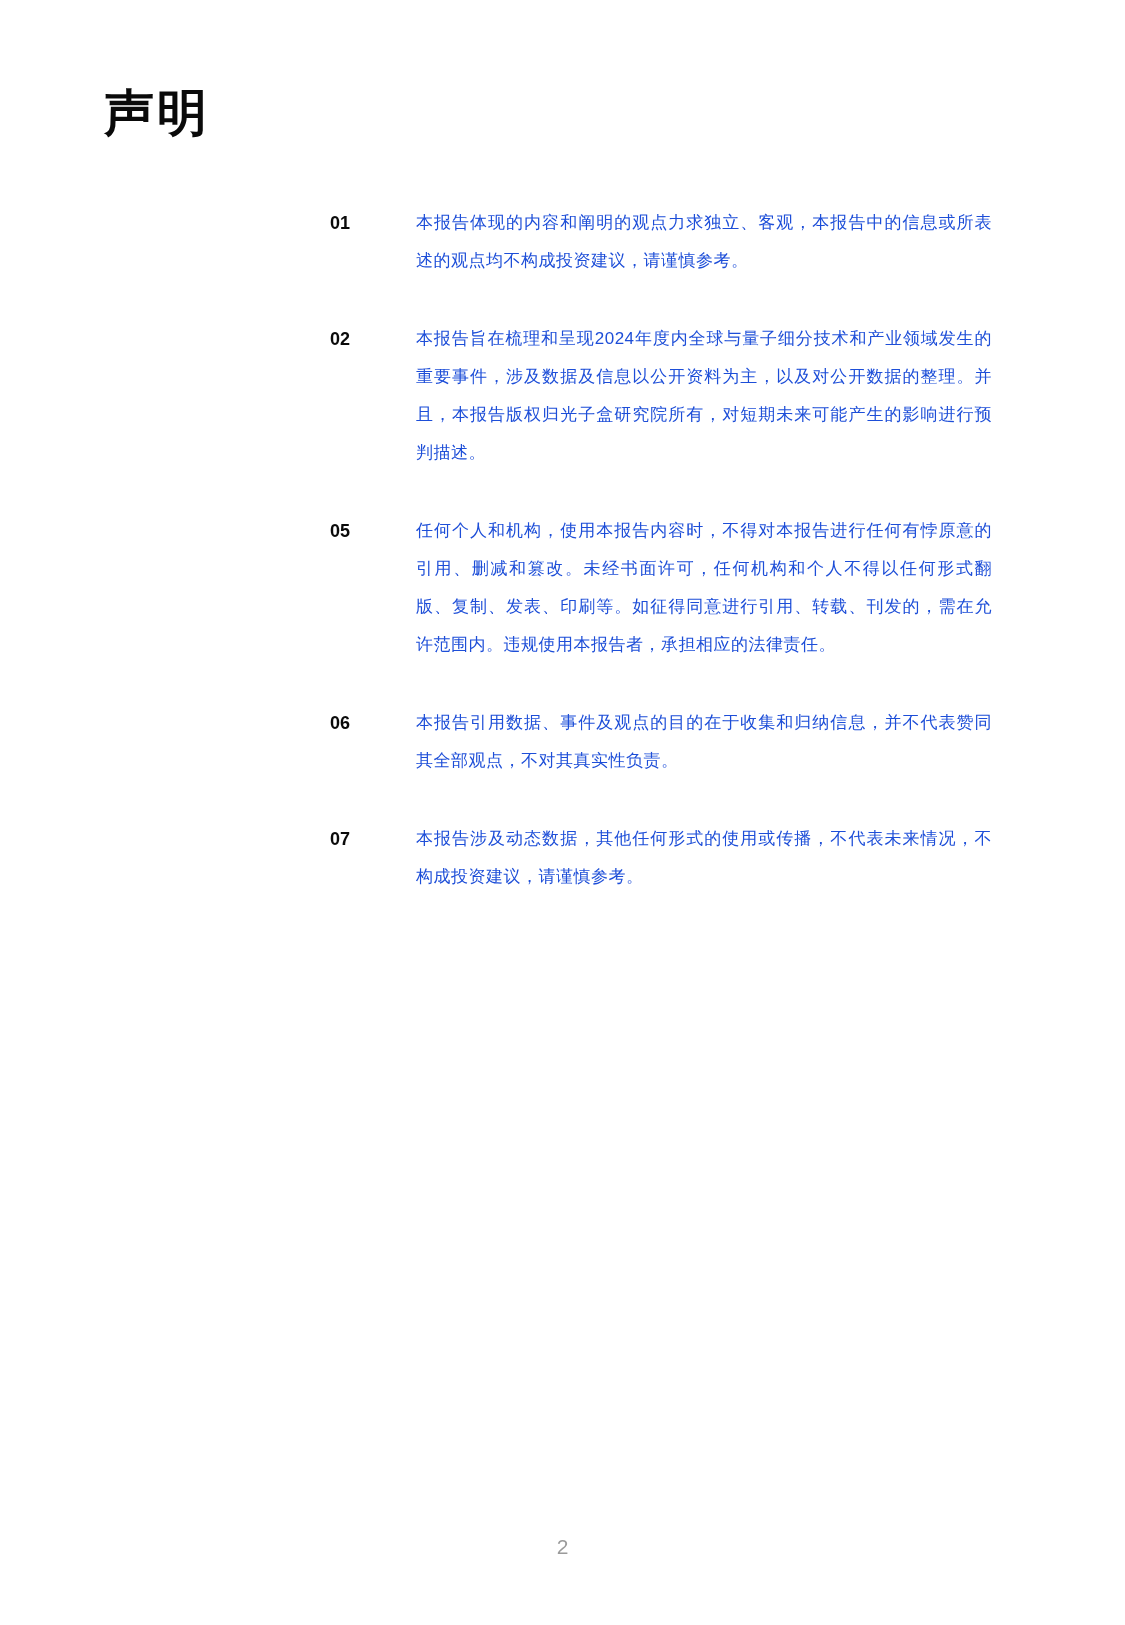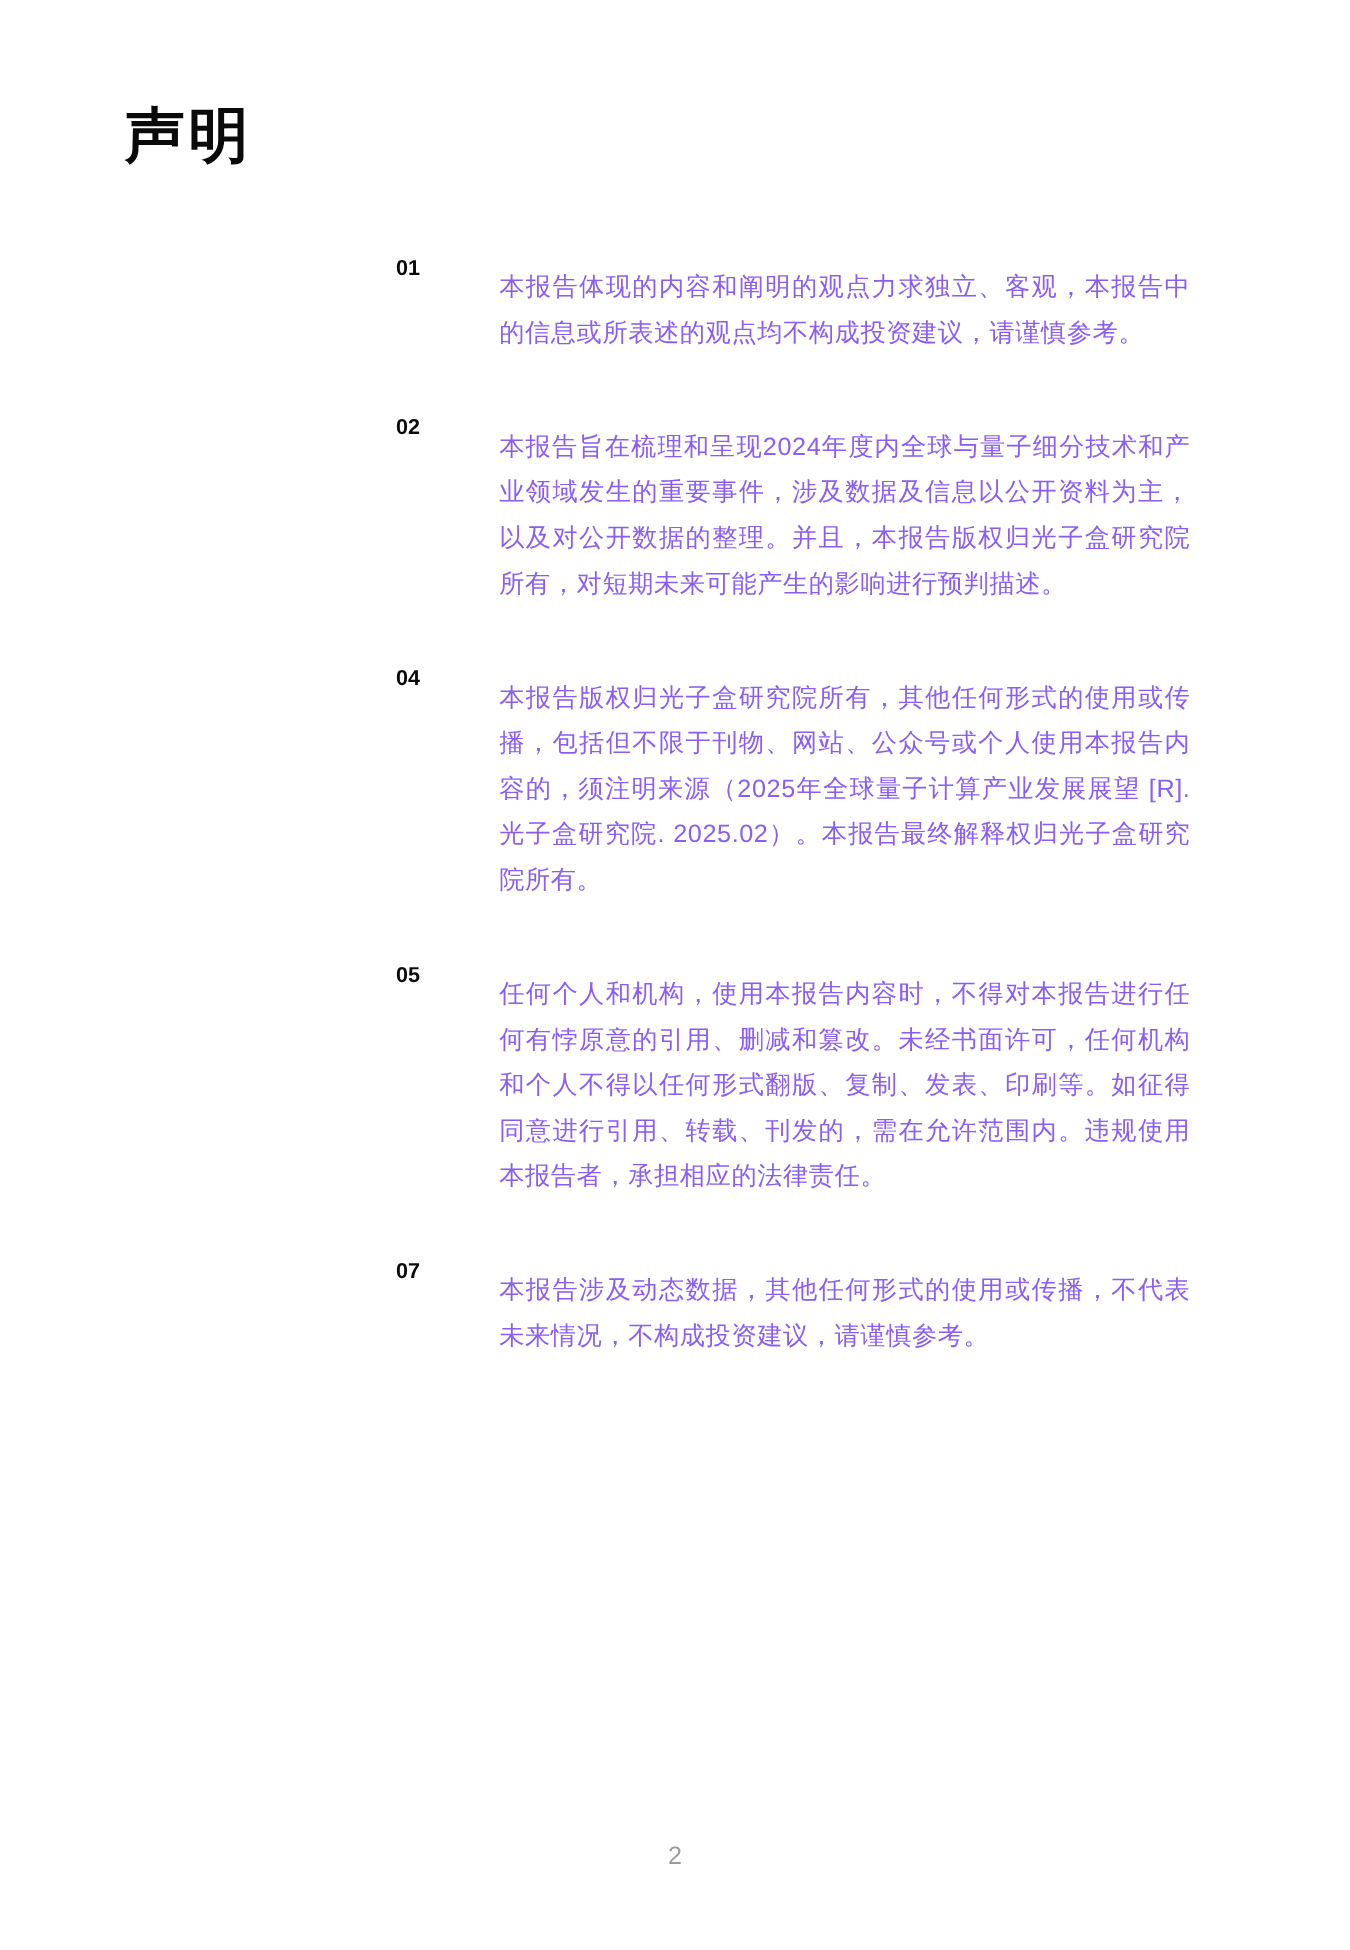--- a/index.html
+++ b/index.html
@@ -45,26 +45,25 @@
   .num {
     flex: none;
     width: 86px;
     font-size: 18px;
     line-height: 38px;
     font-weight: 700;
     color: #0a0a0a;
   }
   .text {
     flex: 1;
-    font-size: 21px;
+    font-size: 17px;
     line-height: 38px;
     text-align: justify;
-    color: #8b5cf6;
+    color: #1d4ed8;
     letter-spacing: 0.5px;
-    margin-top: 17px;
   }
   .page-num {
     position: absolute;
     left: 0;
     right: 0;
     top: 1535px;
     text-align: center;
     font-size: 21px;
     color: #9b9b9b;
   }
@@ -79,30 +78,30 @@
     <div class="num">01</div>
     <div class="text">本报告体现的内容和阐明的观点力求独立、客观，本报告中的信息或所表述的观点均不构成投资建议，请谨慎参考。</div>
   </div>
 
   <div class="statement">
     <div class="num">02</div>
     <div class="text">本报告旨在梳理和呈现2024年度内全球与量子细分技术和产业领域发生的重要事件，涉及数据及信息以公开资料为主，以及对公开数据的整理。并且，本报告版权归光子盒研究院所有，对短期未来可能产生的影响进行预判描述。</div>
   </div>
 
 
-  <div class="statement">
-    <div class="num">04</div>
-    <div class="text">本报告版权归光子盒研究院所有，其他任何形式的使用或传播，包括但不限于刊物、网站、公众号或个人使用本报告内容的，须注明来源（2025年全球量子计算产业发展展望 [R]. 光子盒研究院. 2025.02）。本报告最终解释权归光子盒研究院所有。</div>
-  </div>
 
   <div class="statement">
     <div class="num">05</div>
     <div class="text">任何个人和机构，使用本报告内容时，不得对本报告进行任何有悖原意的引用、删减和篡改。未经书面许可，任何机构和个人不得以任何形式翻版、复制、发表、印刷等。如征得同意进行引用、转载、刊发的，需在允许范围内。违规使用本报告者，承担相应的法律责任。</div>
   </div>
 
+  <div class="statement">
+    <div class="num">06</div>
+    <div class="text">本报告引用数据、事件及观点的目的在于收集和归纳信息，并不代表赞同其全部观点，不对其真实性负责。</div>
+  </div>
 
   <div class="statement">
     <div class="num">07</div>
     <div class="text">本报告涉及动态数据，其他任何形式的使用或传播，不代表未来情况，不构成投资建议，请谨慎参考。</div>
   </div>
 </div>
   <div class="page-num">2</div>
 </div>
 
 </body></html>

